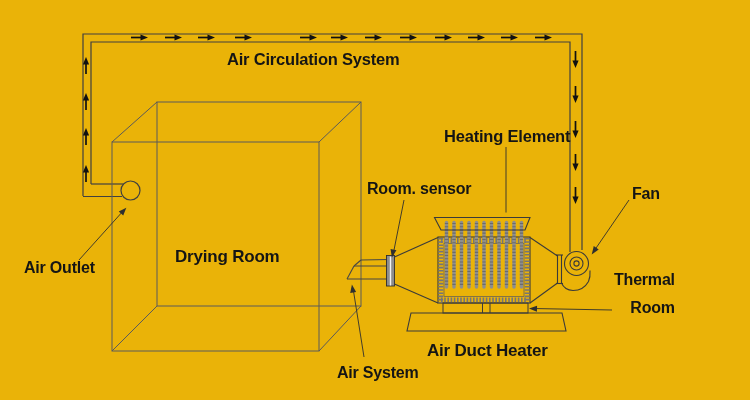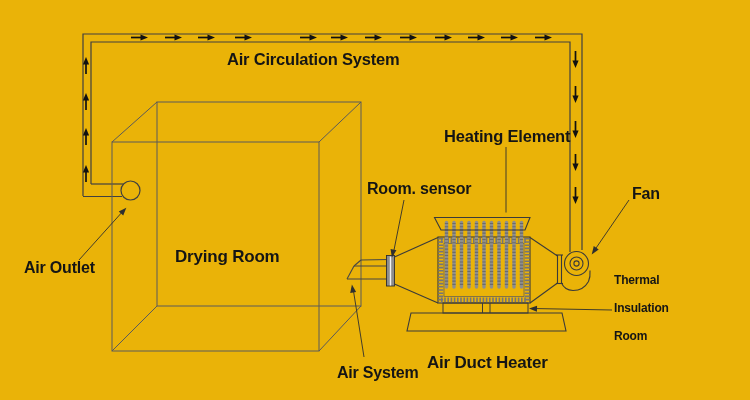--- a/index.html
+++ b/index.html
@@ -8,21 +8,21 @@
     font-family:"Liberation Sans", sans-serif;overflow:hidden;
   }
   .stage svg{position:absolute;left:0;top:0;}
   .lbl{
     position:absolute;color:#151515;font-weight:bold;line-height:1;
     white-space:nowrap;letter-spacing:-0.2px;
   }
   .lbl-xl{font-size:17px;}
   .lbl-lg{font-size:16.5px;}
   .lbl-md{font-size:16px;}
-  .thermal{line-height:28px;font-size:12px;}
+  .thermal{line-height:28px;font-size:16px;text-align:right;}
 </style>
 </head>
 <body>
 
 <div class="stage">
 
   <svg width="750" height="400" viewBox="0 0 750 400">
     <defs>
       <g id="flow-arrow">
         <line x1="-17" y1="0" x2="-6.5" y2="0" stroke="#111" stroke-width="1.7"></line>
@@ -176,18 +176,17 @@
   </svg>
 
   <div class="lbl lbl-lg" style="left:227px;top:51px;">Air Circulation System</div>
   <div class="lbl lbl-xl" style="left:175px;top:216px;margin-top:32px;">Drying Room</div>
   <div class="lbl lbl-md" style="left:24px;top:260px;text-align:right;">Air Outlet</div>
   <div class="lbl lbl-lg" style="left:444px;top:128px;">Heating Element</div>
   <div class="lbl lbl-md" style="left:367px;top:181px;">Room. sensor</div>
   <div class="lbl lbl-md" style="left:632px;top:186px;text-align:right;">Fan</div>
   <div class="lbl thermal" style="left:614px;top:266px;">
     <div>Thermal</div>
-    <div>Insulation</div>
     <div>Room</div>
   </div>
-  <div class="lbl lbl-xl" style="left:427px;top:354px;">Air Duct Heater</div>
+  <div class="lbl lbl-xl" style="left:427px;top:342px;">Air Duct Heater</div>
   <div class="lbl lbl-md" style="left:337px;top:365px;">Air System</div>
 </div>
 
 </body></html>

